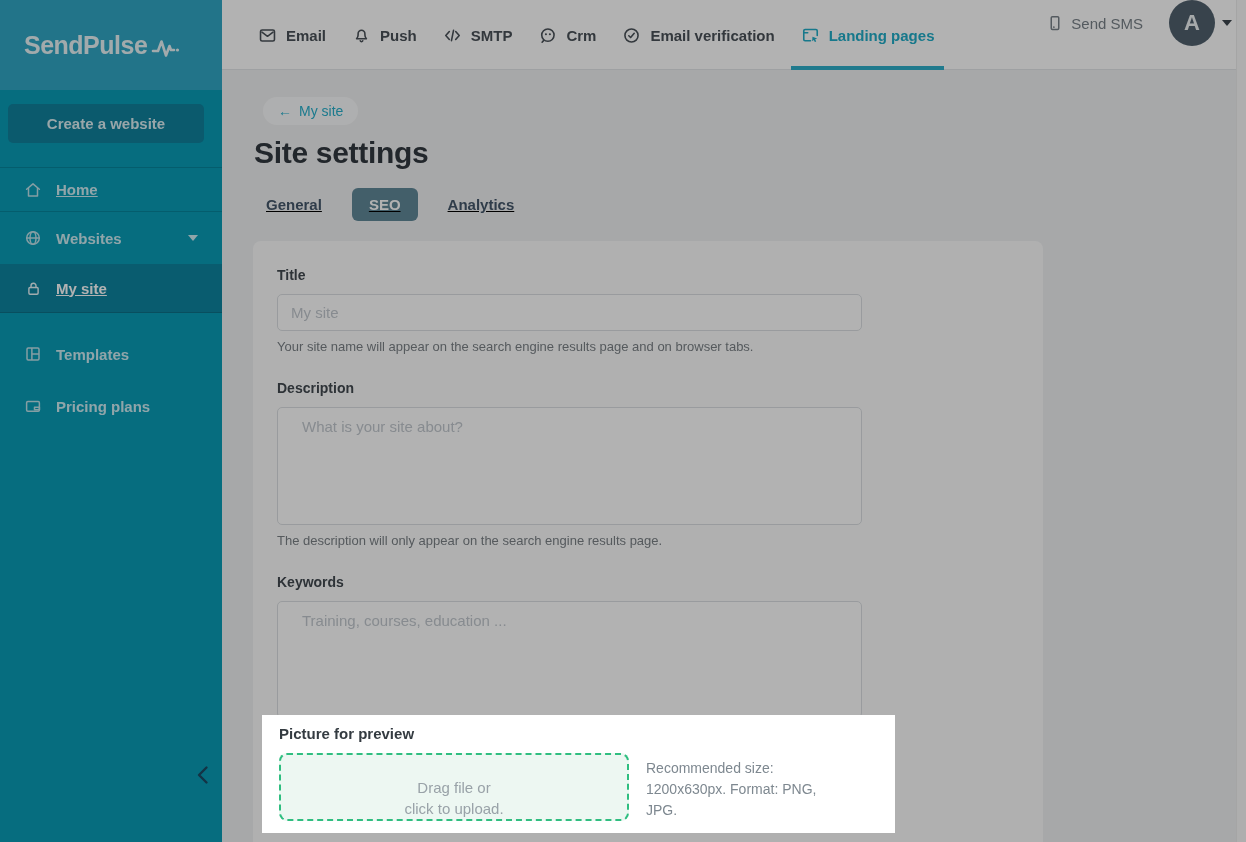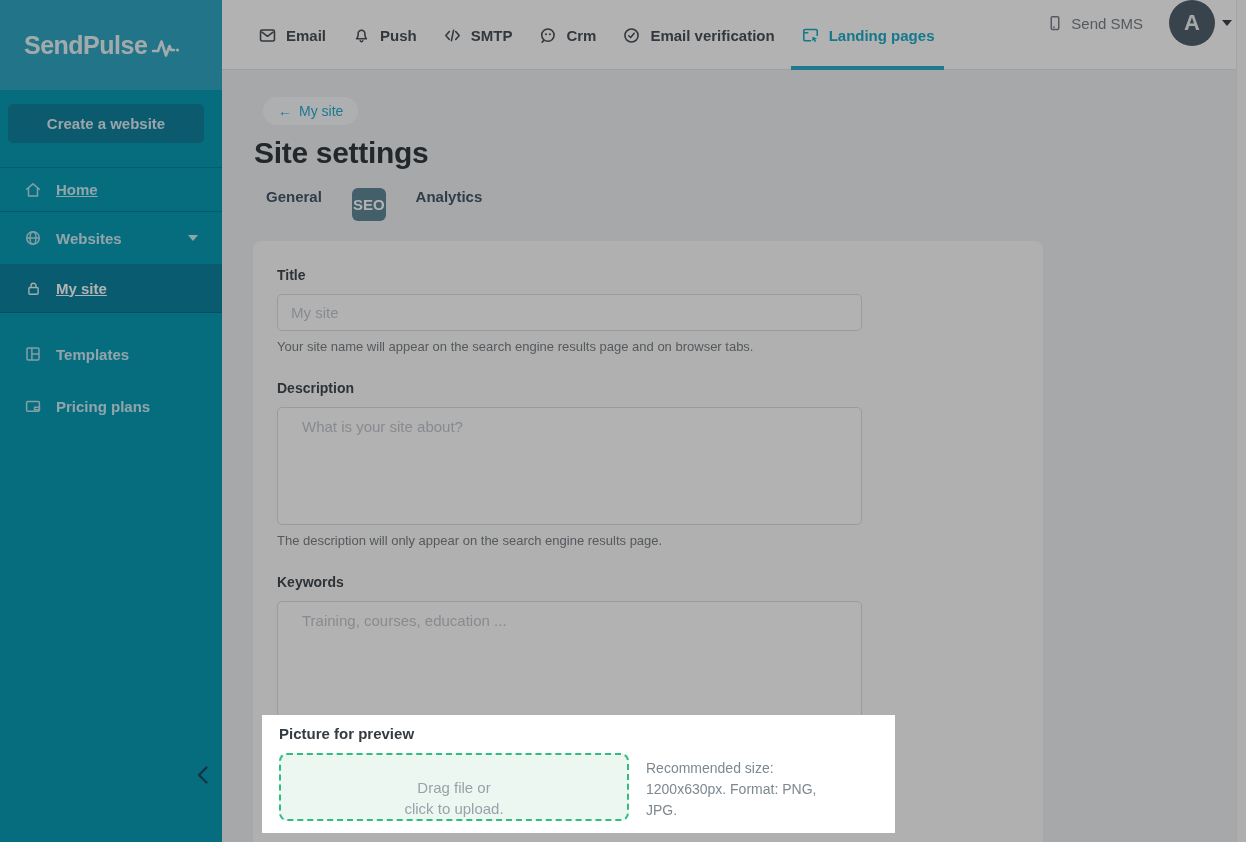--- a/index.html
+++ b/index.html
@@ -43,23 +43,23 @@
   .avatar { margin-left:26px; width:46px; height:46px; border-radius:50%; background:#51616e; color:#eef2f4;
     display:flex; align-items:center; justify-content:center; font-size:22px; font-weight:bold; cursor:pointer; }
   .avatar-caret { margin-left:7px; width:0; height:0; cursor:pointer;
     border-left:5px solid transparent; border-right:5px solid transparent; border-top:6px solid #3d464d; }
 
   
   .page { position:absolute; left:222px; top:70px; right:10px; bottom:0; background:#f0f1f2; padding:27px 0 0 31px; }
   .back-pill { display:inline-flex; align-items:center; gap:7px; margin-left:10px; height:28px; padding:0 15px;
     background:#fafbfc; border-radius:14px; color:#27afcb; font-size:14px; cursor:pointer; }
   .page-title { margin:11px 0 0 1px; font-size:30px; font-weight:bold; color:#32383f; letter-spacing:-0.3px; }
-  .tabs { display:flex; align-items:flex-start; margin:18px 0 0 13px; gap:30px; }
+  .tabs { display:flex; align-items:center; margin:18px 0 0 13px; gap:30px;text-decoration:underline; }
   .tab { font-size:15px; font-weight:bold; color:#44576a; cursor:pointer; }
-  .tab.active { background:#618899; color:#ffffff; padding:8px 1px; border-radius:6px; }
+  .tab.active { background:#618899; color:#ffffff; padding:8px 17px; border-radius:6px; }
   .card { margin-top:20px; width:790px; height:620px; background:#fcfdfd; border-radius:8px; padding:26px 24px; }
 
   .f-label { font-size:14px; font-weight:bold; color:#424950; margin-bottom:11px; }
   .f-input { display:block; width:585px; height:37px; padding:0 13px; border:1px solid #dcdfe2; border-radius:5px;
     background:#fff; font-family:inherit; font-size:15px; color:#41474d; }
   .f-area { display:block; width:585px; padding:10px 24px; border:1px solid #dcdfe2; border-radius:5px;
     background:#fff; font-family:inherit; font-size:15px; color:#41474d; resize:none; }
   .f-input::placeholder, .f-area::placeholder { color:#c2c8ce; }
   .f-hint { margin-top:8px; font-size:13px; color:#7b8186; }
   .f-group { margin-bottom:26px; }

